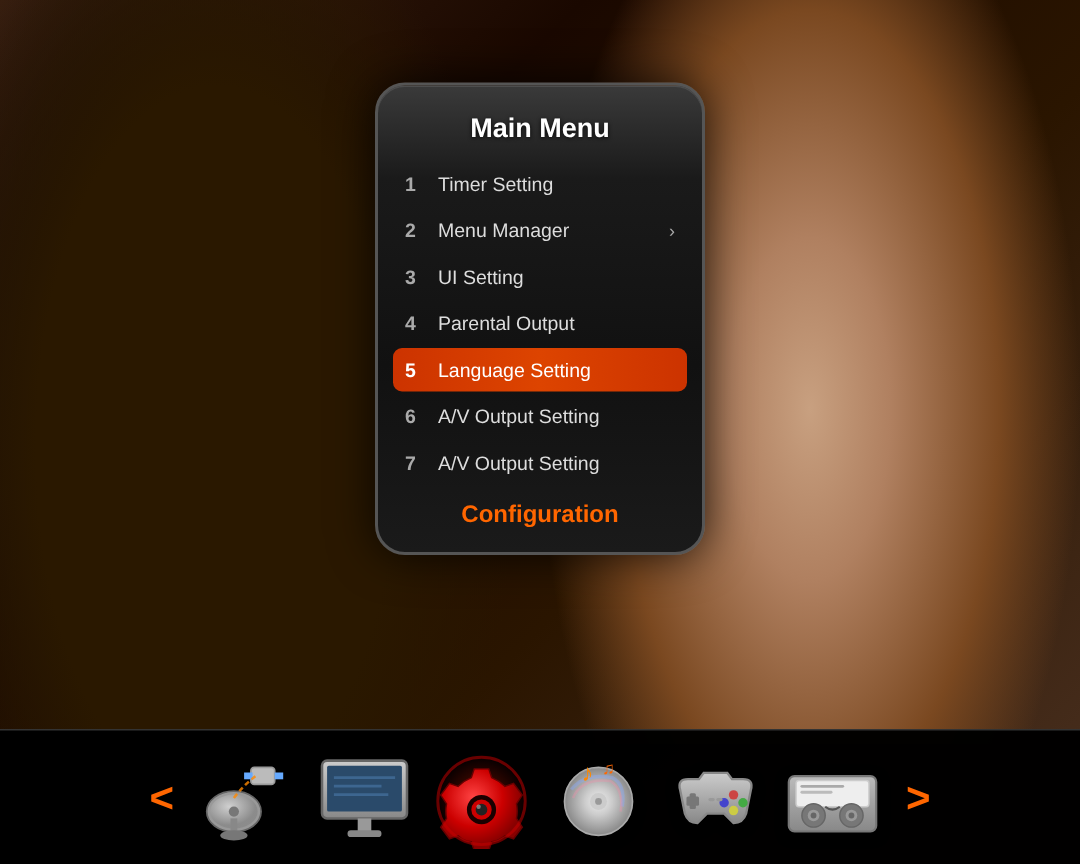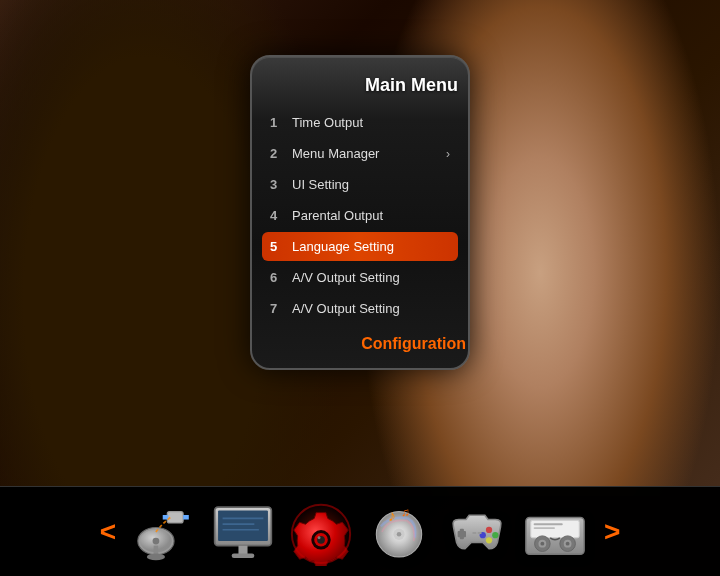--- a/index.html
+++ b/index.html
@@ -51,21 +51,21 @@
       width: 220px;
       background: linear-gradient(180deg, #3a3a3a 0%, #1a1a1a 20%, #111 60%, #1a1a1a 100%);
       border-radius: 20px;
       border: 2px solid #555;
       box-shadow: 0 0 30px rgba(0,0,0,0.8), inset 0 1px 0 rgba(255,255,255,0.1);
       z-index: 10;
       padding-bottom: 15px;
     }
 
     .menu-title {
-      text-align: right;
+      text-align: center;
       color: white;
       font-size: 18px;
       font-weight: bold;
       padding: 18px 10px 12px;
       text-shadow: 0 1px 3px rgba(0,0,0,0.8);
     }
 
     .menu-items {
       padding: 0 10px;
     }
@@ -107,21 +107,21 @@
       font-weight: normal;
     }
 
     .menu-arrow {
       margin-left: auto;
       color: #aaa;
       font-size: 12px;
     }
 
     .menu-subtitle {
-      text-align: right;
+      text-align: center;
       color: #ff6600;
       font-size: 16px;
       font-weight: bold;
       margin-top: 12px;
       padding: 0 2px;
     }
 
     
     .nav-bar {
       position: absolute;
@@ -174,21 +174,21 @@
 <div class="bg"></div>
 <div class="bg-dark-overlay"></div>
 
 <div class="menu-panel">
   <div class="menu-title">Main Menu</div>
 
   <div class="menu-items">
 
     <div class="menu-item">
       <span class="menu-item-number">1</span>
-      <span class="menu-item-label">Time Output</span>
+      <span class="menu-item-label">Timer Setting</span>
     </div>
 
     <div class="menu-item">
       <span class="menu-item-number">2</span>
       <span class="menu-item-label">Menu Manager</span>
       <span class="menu-arrow">›</span>
     </div>
 
     <div class="menu-item">
       <span class="menu-item-number">3</span>

